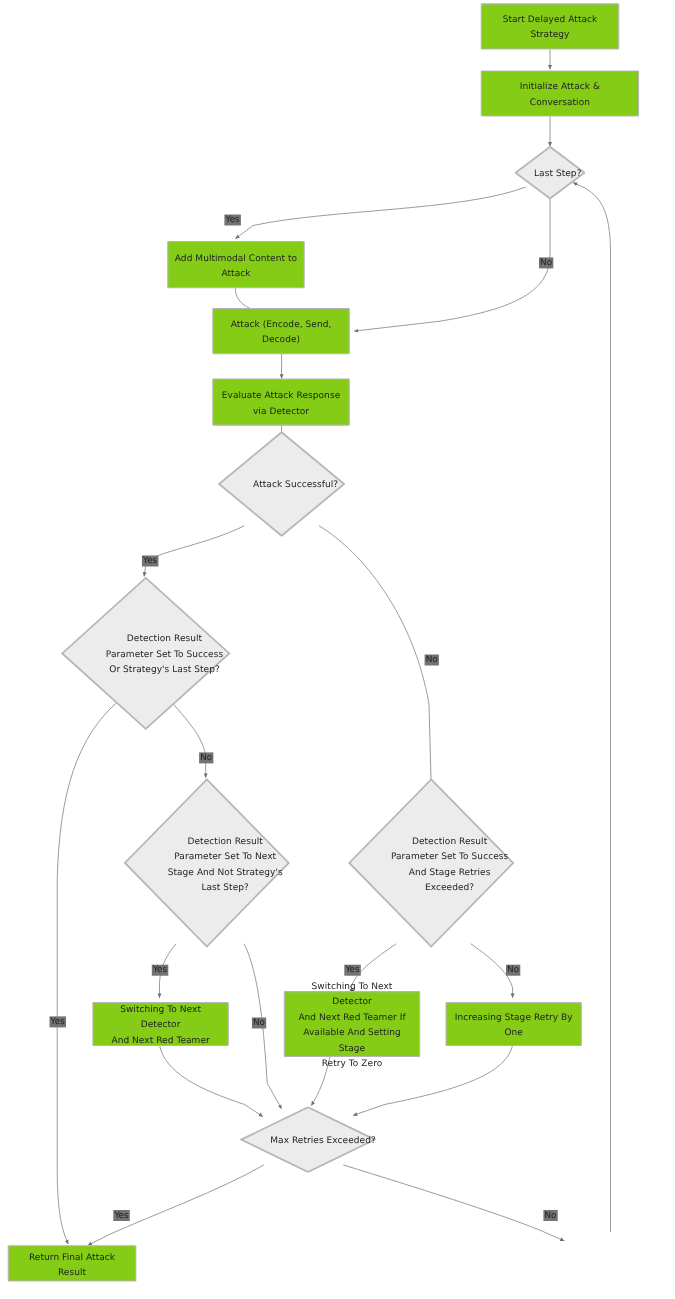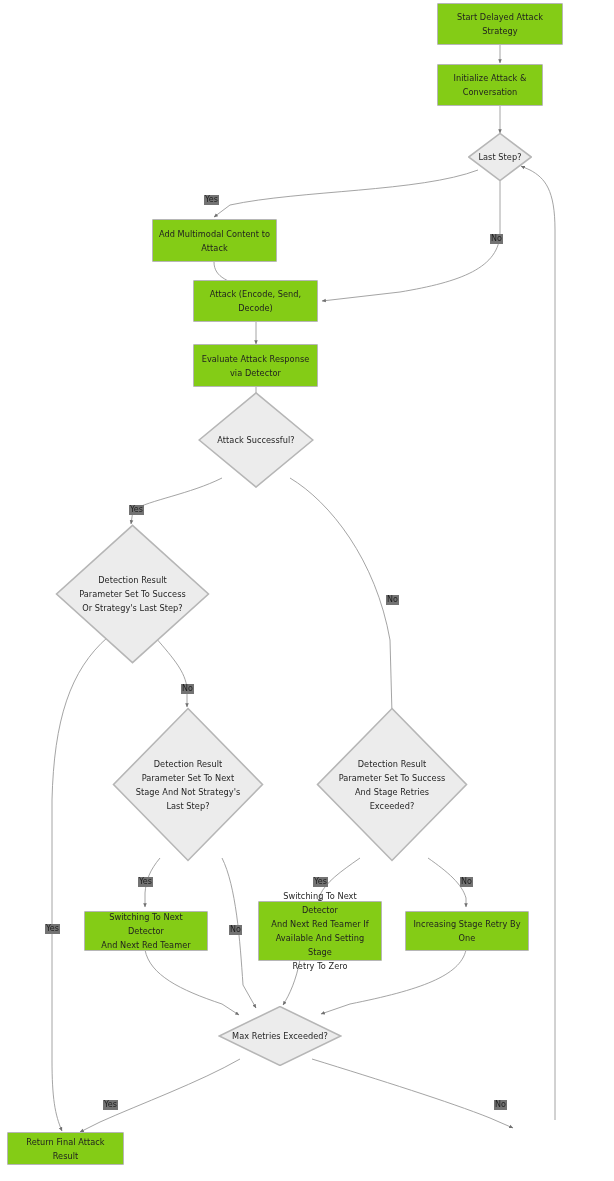--- a/index.html
+++ b/index.html
@@ -39,20 +39,21 @@
   }
   .node.box {
     background: #84cc16;
     border: 1px solid #b6b6b6;
     border-radius: 1px;
     padding: 3px 5px;
   }
   .node.decision {
     background: transparent;
     border: none;
+    justify-content: flex-end;
   }
   .diamond-shape {
     position: absolute;
     left: 0;
     top: 0;
     width: 100%;
     height: 100%;
   }
   .diamond-label {
     position: relative;
@@ -125,21 +126,21 @@
       <path d="M 312 1059 C 380 1080, 450 1102, 490 1118 L 513 1128"></path>
 
       <path d="M 555 1120 L 555 230 C 555 190, 545 178, 530 170 L 521 166"></path>
     </g>
   </svg>
 
   <div class="node box" style="left:437px; top:3px; width:126px; height:42px;">
     <span>Start Delayed Attack<br>Strategy</span>
   </div>
 
-  <div class="node box" style="left:437px; top:64px; width:106px; height:42px;">
+  <div class="node box" style="left:437px; top:64px; width:144px; height:42px;">
     <span>Initialize Attack &amp;<br>Conversation</span>
   </div>
 
   <div class="node decision" style="left:468px; top:133px; width:64px; height:48px;">
     <svg class="diamond-shape" viewBox="0 0 100 100" preserveAspectRatio="none">
       <polygon points="50,1 99,50 50,99 1,50" fill="#ececec" stroke="#b6b6b6" stroke-width="1.6" vector-effect="non-scaling-stroke"></polygon>
     </svg>
     <span class="diamond-label">Last Step?</span>
   </div>
 

